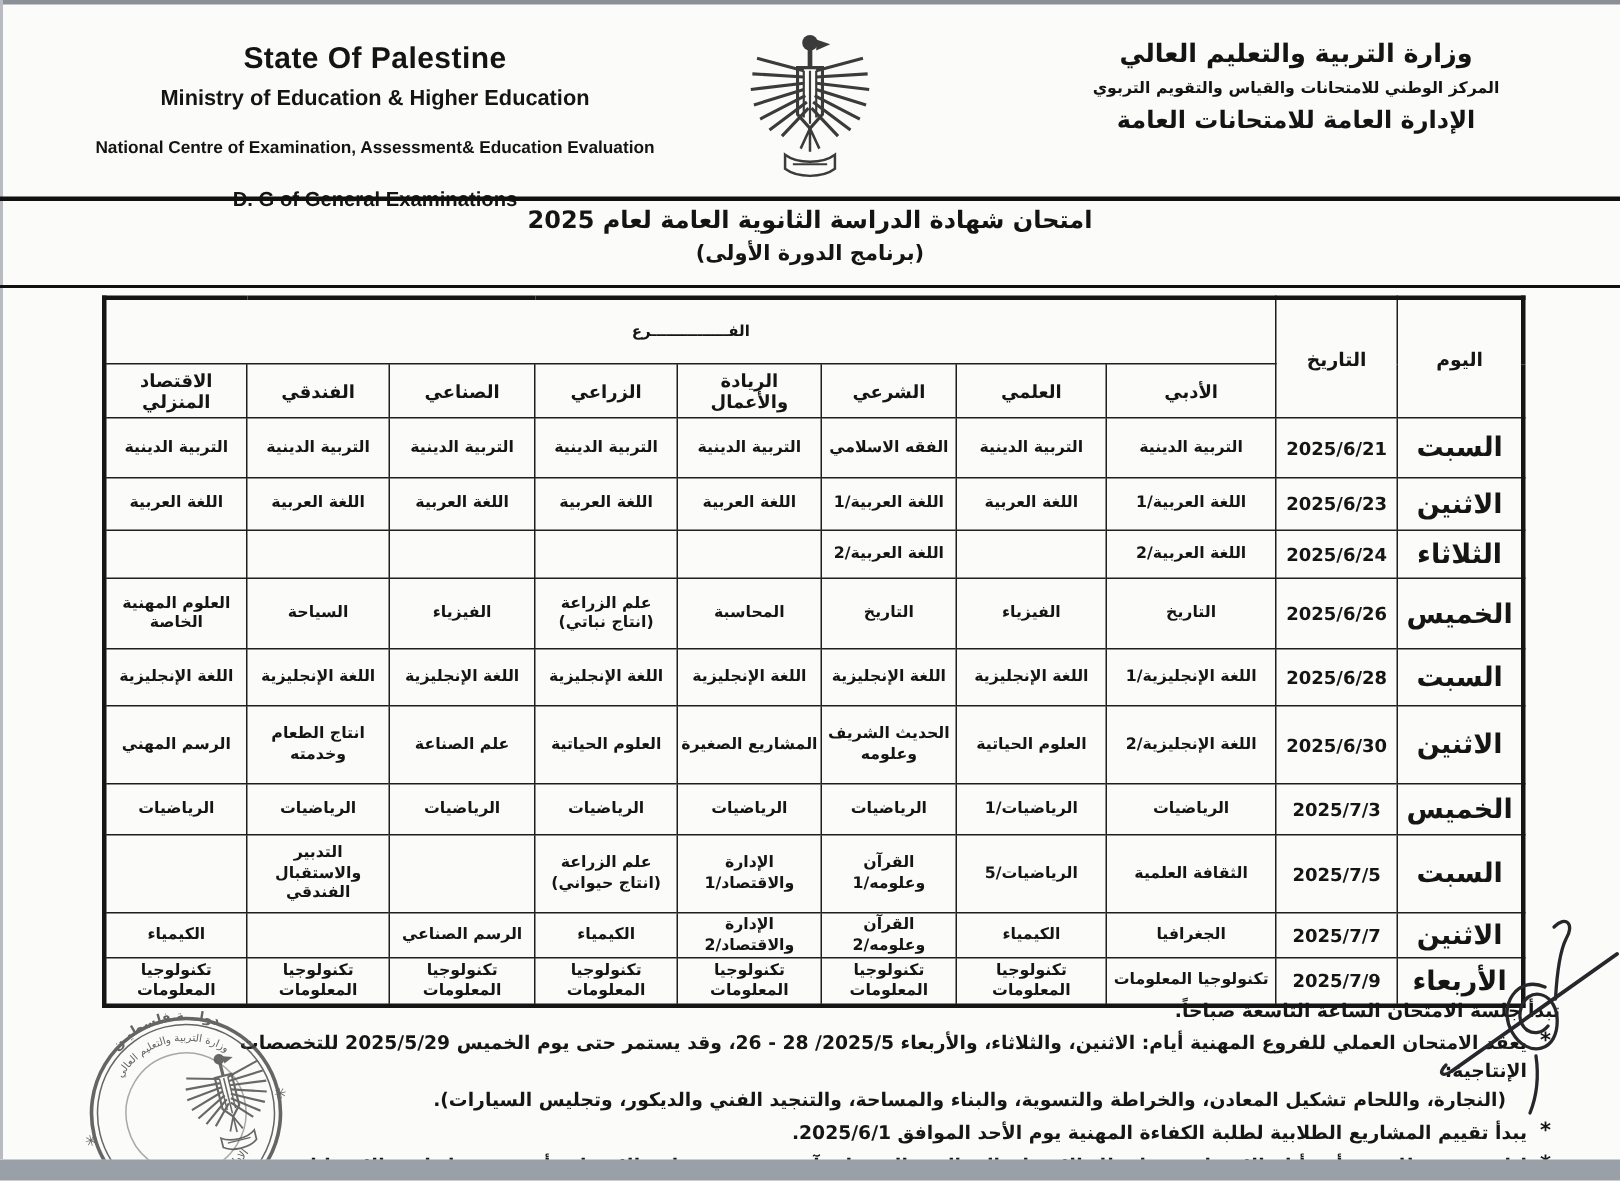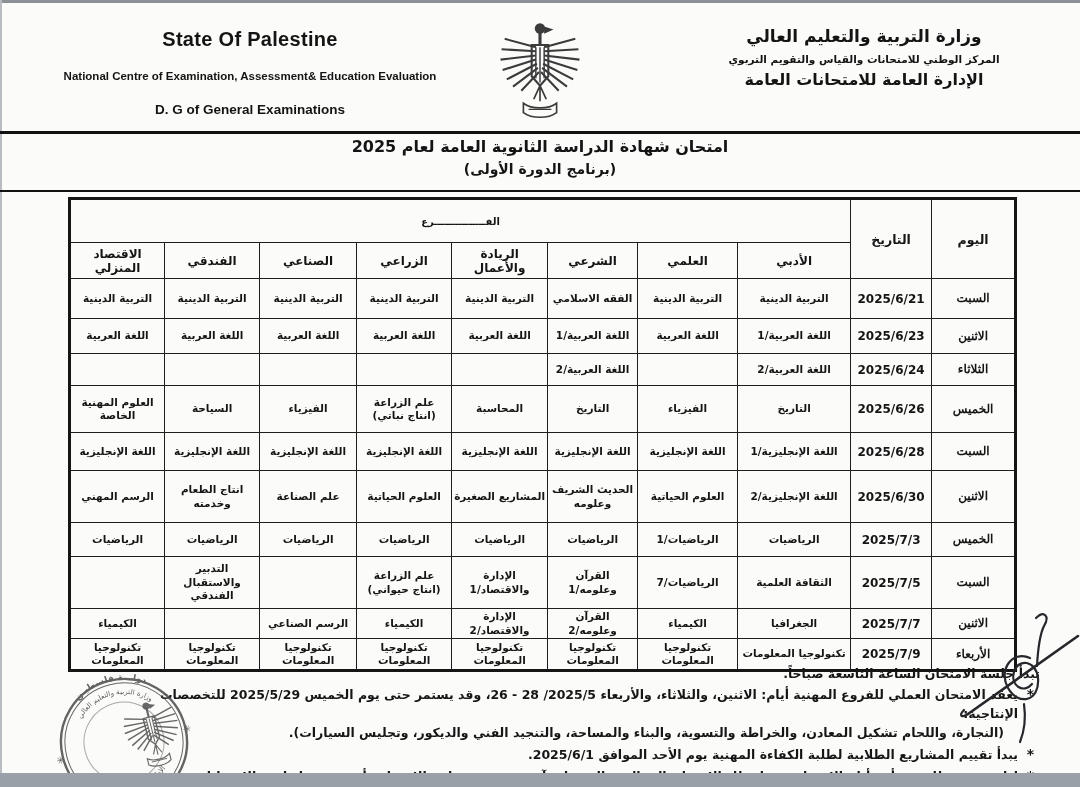--- a/index.html
+++ b/index.html
@@ -52,21 +52,21 @@
     font-weight:bold;color:#151515;
   }
   table.sched th,table.sched td{
     border:1.6px solid #1e1e1e;text-align:center;vertical-align:middle;
     padding:1px 2px;overflow:hidden;
   }
   table.sched{border:3px solid #151515;}
   th.branch-span{font-size:10px;height:40px;}
   th.daydate{font-size:12.5px;}
   th.branch{font-size:12px;height:33px;font-weight:bold;}
-  td.c-day{font-size:12px;font-family:Liberation Serif, serif;}
+  td.c-day{font-size:18px;}
   td.c-date{font-size:12px;}
   td.c-subج,td.c-sub{font-size:10.5px;line-height:13.5px;}
 
   
   .notes{
     position:absolute;top:664px;right:62px;left:150px;
     direction:rtl;text-align:right;font-weight:bold;color:#161616;font-size:12.5px;
   }
   .notes-intro{margin:2px 2px 4px 0;}
   .note-item{display:flex;flex-direction:row;margin-top:3px;padding-right:8px;line-height:19px;}
@@ -105,20 +105,21 @@
   </defs>
 </svg>
 
 <div class="page">
   <div class="edge-top"></div>
   <div class="edge-left"></div>
   <div class="edge-right"></div>
 
   <div class="en-block">
     <div class="en-l1">State Of Palestine</div>
+    <div class="en-l2">Ministry of Education  &amp; Higher Education</div>
     <div class="en-l3">National Centre of Examination, Assessment&amp; Education Evaluation</div>
     <div class="en-l4">D. G  of General Examinations</div>
   </div>
 
   <div class="emblem">
     <svg width="106" height="108" viewBox="0 0 96 104">
         <use href="#eagle-sym"></use>
       </svg>
   </div>
 
@@ -249,21 +250,21 @@
           <td class="c-sub">الرياضيات</td>
           <td class="c-sub">الرياضيات</td>
           <td class="c-sub">الرياضيات</td>
           <td class="c-sub">الرياضيات</td>
           <td class="c-sub">الرياضيات</td>
         </tr>
         <tr style="height: 52px;">
           <td class="c-day">السبت</td>
           <td class="c-date">2025/7/5</td>
           <td class="c-sub">الثقافة العلمية</td>
-          <td class="c-sub">الرياضيات/7</td>
+          <td class="c-sub">الرياضيات/5</td>
           <td class="c-sub">القرآن وعلومه/1</td>
           <td class="c-sub">الإدارة والاقتصاد/1</td>
           <td class="c-sub">علم الزراعة (انتاج حيواني)</td>
           <td class="c-sub"></td>
           <td class="c-sub">التدبير والاستقبال الفندقي</td>
           <td class="c-sub"></td>
         </tr>
         <tr style="height: 30px;">
           <td class="c-day">الاثنين</td>
           <td class="c-date">2025/7/7</td>

